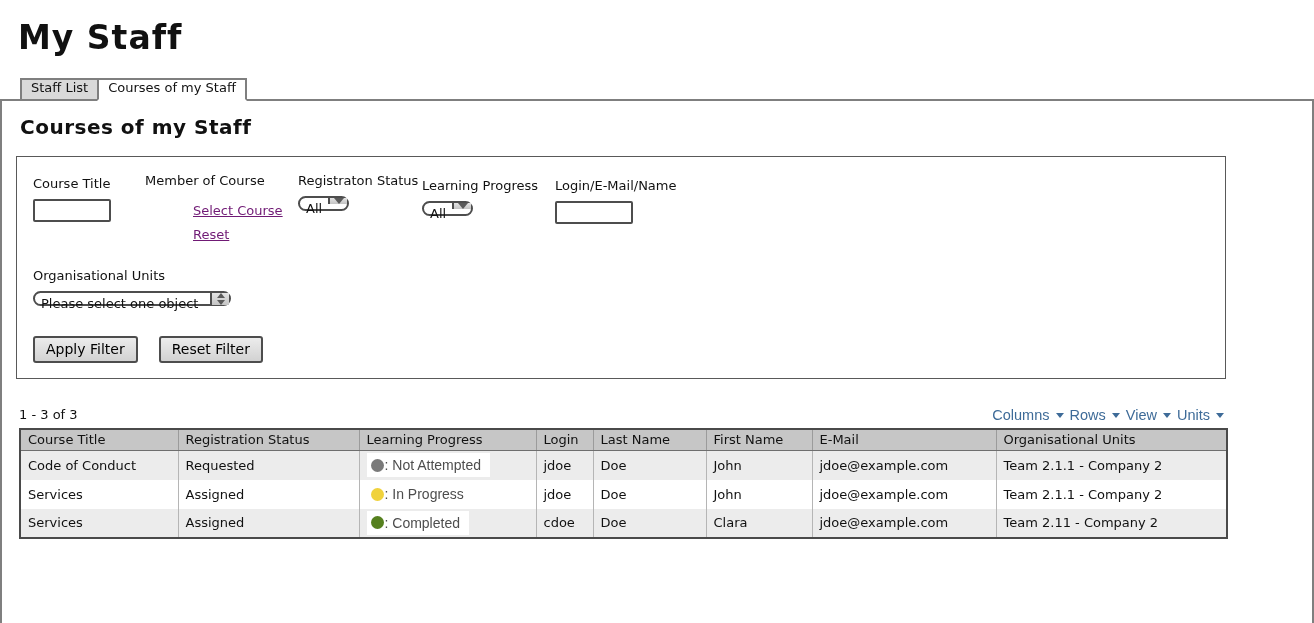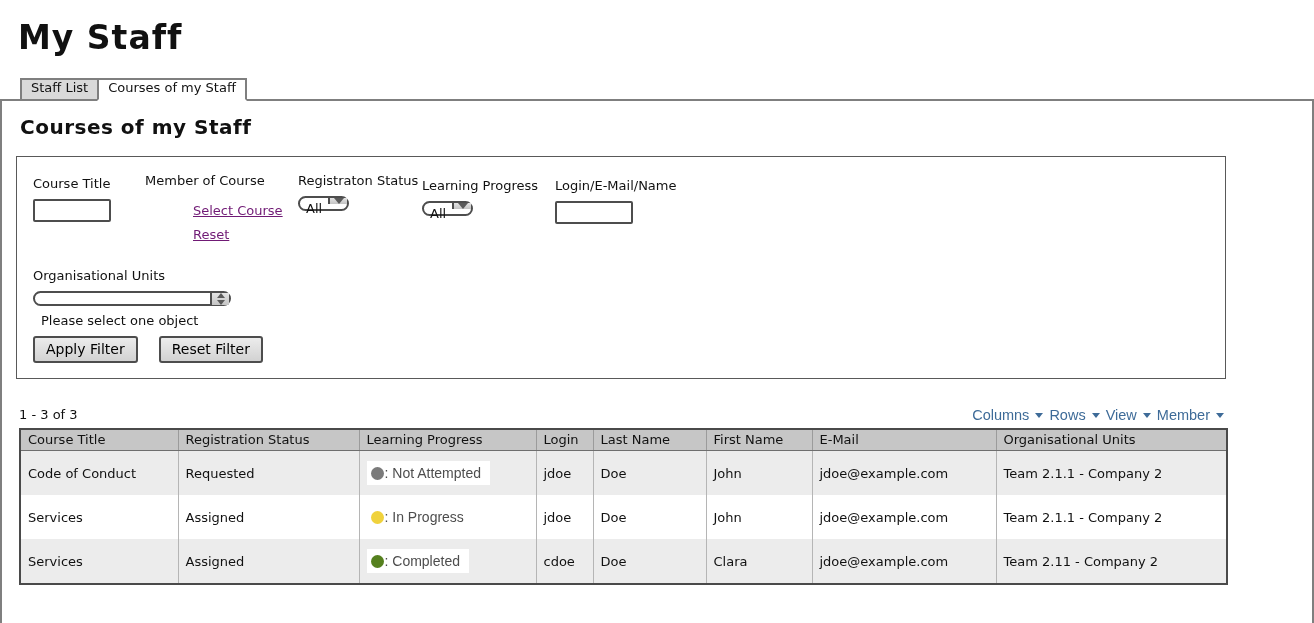--- a/index.html
+++ b/index.html
@@ -81,21 +81,21 @@
   table.results {
     margin-left:17px; border-collapse:collapse;
     border:2px solid #4a4a4a; table-layout:fixed; width:1207px;
   }
   table.results th {
     background:#c6c6c6; font-size:13px; font-weight:400; text-align:left;
     padding:2px 7px 3px 7px; border-right:1px solid #9b9b9b; border-bottom:1px solid #6e6e6e;
     white-space:nowrap; overflow:hidden;
   }
   table.results td {
-    font-size:13px; padding:10px 7px; height:29px;
+    font-size:13px; padding:2px 7px; height:29px;
     border-right:1px solid #b5b5b5; white-space:nowrap; overflow:hidden;
   }
   tr.alt td { background:#ececec; }
   .col0{width:158px}.col1{width:181px}.col2{width:177px}.col3{width:57px}
   .col4{width:113px}.col5{width:106px}.col6{width:184px}.col7{width:231px}
   .progress-badge {
     display:inline-flex; align-items:center; background:#fff;
     padding:4px 9px 4px 4px; font-family:"Liberation Sans",sans-serif;
     font-size:14px; color:#4d4d4d;
   }
@@ -148,21 +148,21 @@
     </div>
 
     <div class="fgroup" style="left:538px; top:21px;">
       <span class="flabel">Login/E-Mail/Name</span>
       <input class="text-input" type="text" value="" style="">
     </div>
 
     <div class="fgroup" style="left:16px; top:111px;">
       <span class="flabel">Organisational Units</span>
       <div class="combo">
-        <span class="combo-value" style="padding-right:12px;margin-top:17px;">Please select one object</span>
+        <span class="combo-value" style="padding-right:12px;">Please select one object</span>
         <span class="combo-btn">
           <span class="spinner">
             <span class="tri-up-s"></span>
               <span class="tri-down-s"></span>
           </span>
         </span>
       </div>
     </div>
 
     <div class="fgroup" style="left:16px; top:179px;">
@@ -170,21 +170,21 @@
       <button class="btn">Reset Filter</button>
     </div>
   </div>
 
   <div class="results-bar">
     <span class="count-text">1 - 3 of 3</span>
     <span class="toolbar">
       <span class="tool-link"><span>Columns</span><span class="caret"></span></span>
       <span class="tool-link"><span>Rows</span><span class="caret"></span></span>
       <span class="tool-link"><span>View</span><span class="caret"></span></span>
-      <span class="tool-link"><span>Member</span><span class="caret"></span></span>
+      <span class="tool-link"><span>Units</span><span class="caret"></span></span>
     </span>
   </div>
 
   <table class="results">
     <colgroup>
       <col class="col0">
         <col class="col1">
         <col class="col2">
         <col class="col3">
       <col class="col4">

